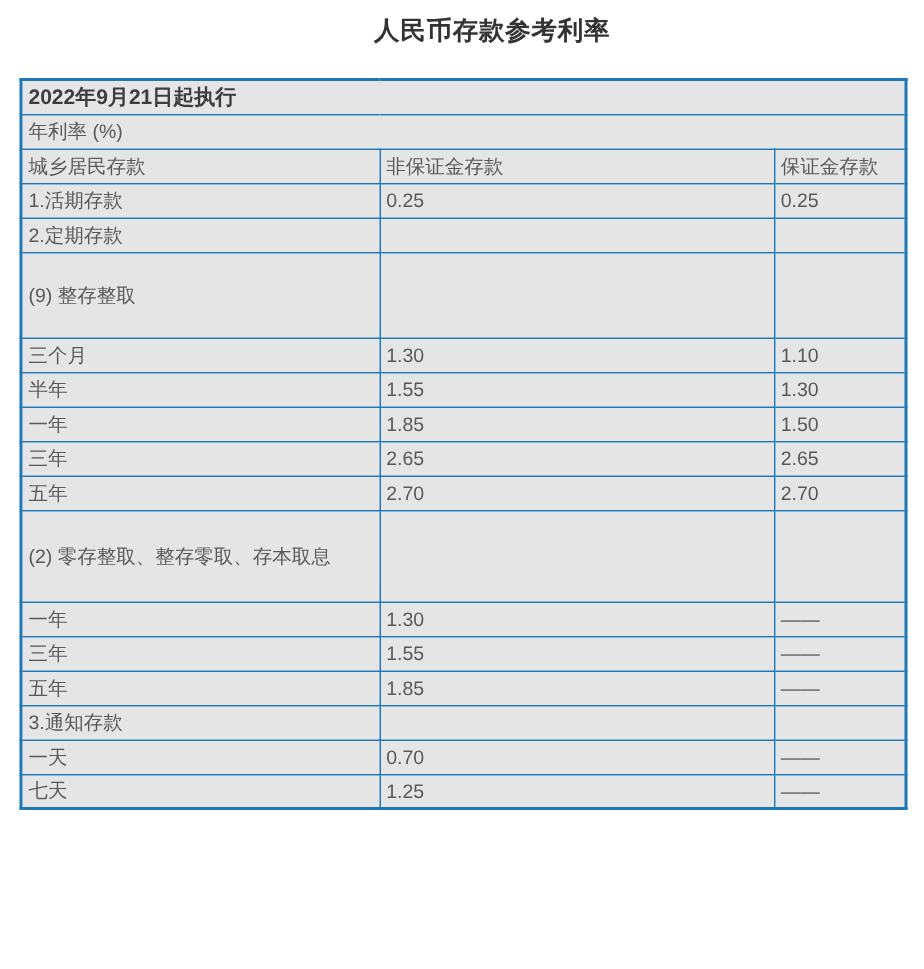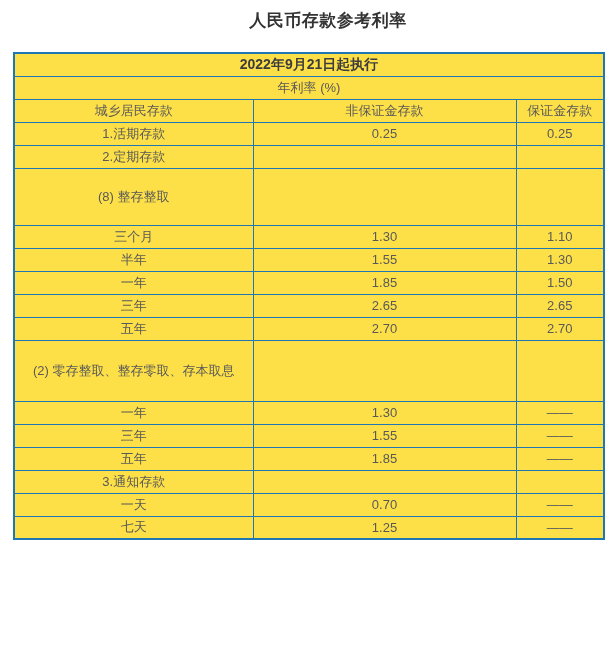--- a/index.html
+++ b/index.html
@@ -25,25 +25,25 @@
     left: 13px;
     top: 52px;
     width: 590px;
     border-collapse: collapse;
     table-layout: fixed;
     font-size: 13px;
     color: #595959;
   }
   table.rates td {
     border: 1px solid #1f77b4;
-    text-align: center;
+    text-align: left;
     vertical-align: middle;
     height: 23px;
     padding: 1px 4px;
-    background: #fde047;
+    background: #e5e5e5;
     overflow: hidden;
     white-space: nowrap;
   }
   table.rates { border: 2px solid #1f77b4; }
 
   td.exec-date {
     font-weight: bold;
     color: #3d3d3d;
     font-size: 14px;
     height: 24px;
@@ -88,21 +88,21 @@
       <td>1.活期存款</td>
       <td>0.25</td>
       <td>0.25</td>
     </tr>
     <tr>
       <td>2.定期存款</td>
       <td></td>
       <td></td>
     </tr>
     <tr class="tall">
-      <td>(8) 整存整取</td>
+      <td>(9) 整存整取</td>
       <td></td>
       <td></td>
     </tr>
     <tr>
       <td>三个月</td>
       <td>1.30</td>
       <td>1.10</td>
     </tr>
     <tr>
       <td>半年</td>

